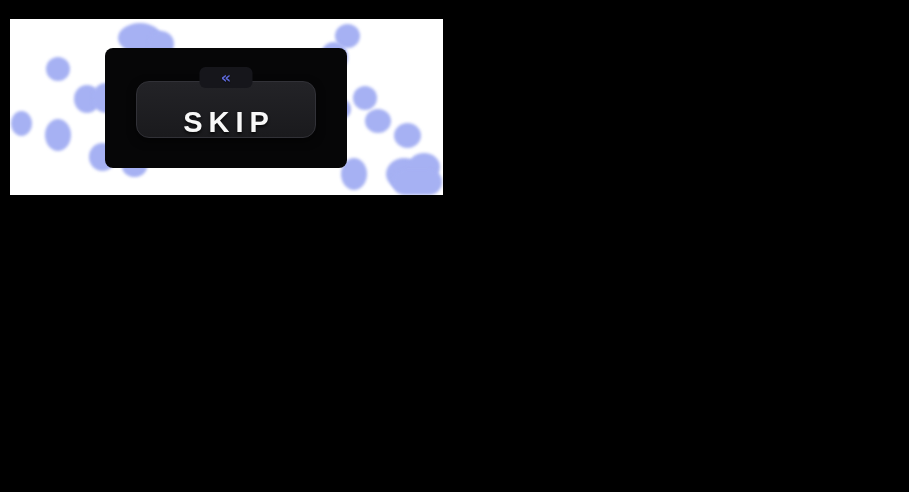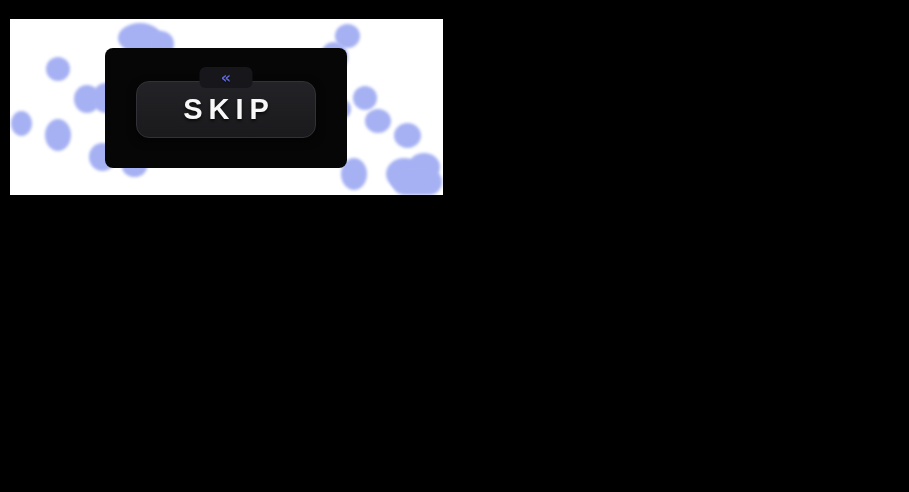--- a/index.html
+++ b/index.html
@@ -74,21 +74,21 @@
     position: absolute;
     left: 50%;
     transform: translateX(-50%);
     top: 33px;
     width: 180px;
     height: 57px;
     background: linear-gradient(#232327, #1a1a1d);
     border: 1px solid #313137;
     border-radius: 13px;
     display: flex;
-    align-items: center;
+    align-items: flex-end;
     justify-content: center;
     cursor: pointer;
     z-index: 1;
     box-shadow: 0 3px 8px rgba(0,0,0,0.55);
   }
   .skip-label {
     color: #f8f8f8;
     font-size: 29px;
     font-weight: 800;
     letter-spacing: 6px;

